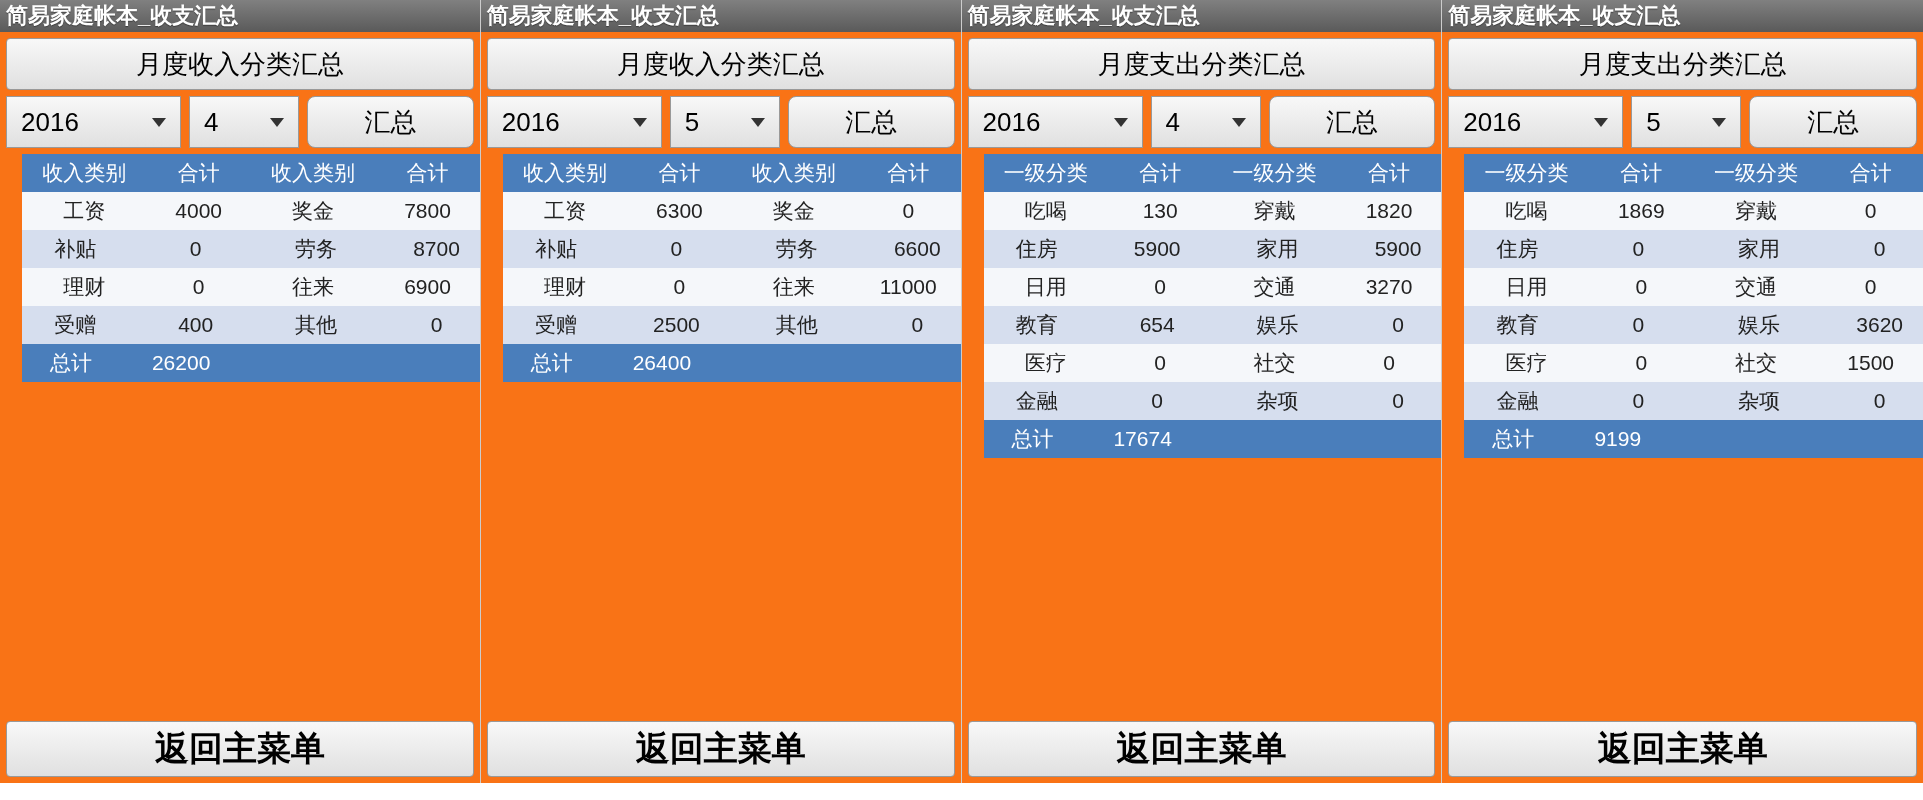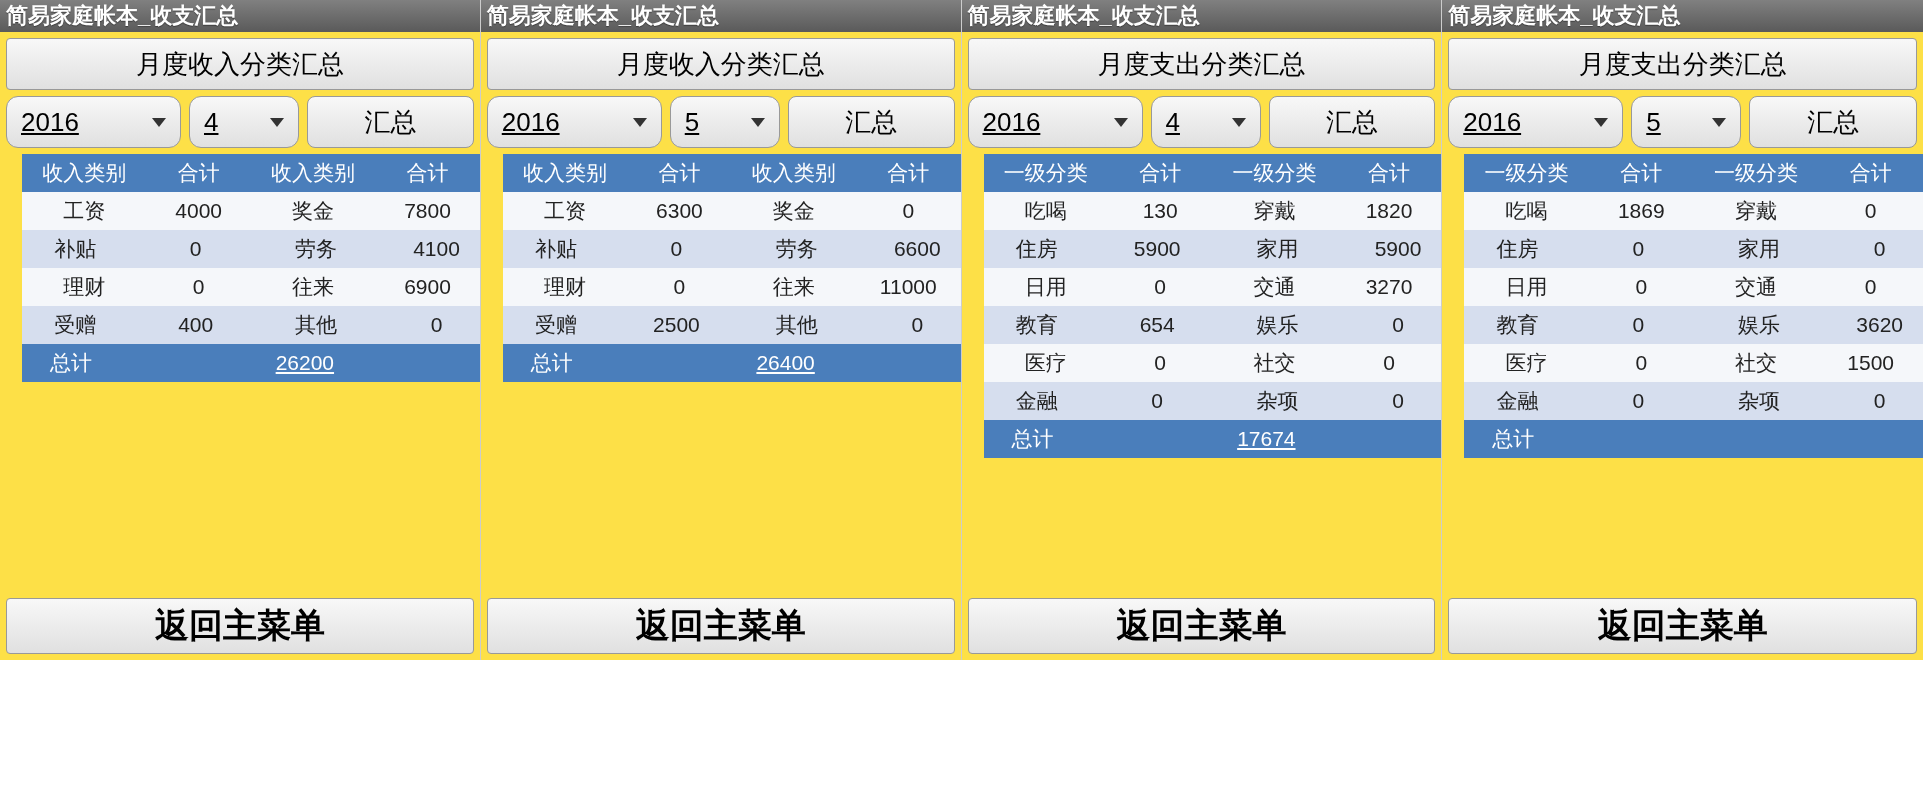--- a/index.html
+++ b/index.html
@@ -9,25 +9,25 @@
     }
     body {
       font-family: Arial, "Microsoft YaHei", sans-serif;
       background: #ffffff;
       display: flex;
       width: 1923px;
       height: 800px;
     }
     .panel {
       width: 480.75px;
-      height: 660px;
+      height: 783px;
       display: flex;
       flex-direction: column;
       border-right: 1px solid #ccc;
-      background: #fde047;
+      background: #f97316;
     }
     .panel:last-child {
       border-right: none;
     }
     .title-bar {
       background: linear-gradient(to bottom, #808080, #5a5a5a);
       color: #ffffff;
       font-size: 22px;
       font-weight: bold;
       padding: 2px 6px;
@@ -49,29 +49,28 @@
       cursor: pointer;
     }
     .ctrl-row {
       display: flex;
       gap: 8px;
       padding: 0 6px 6px 6px;
     }
     .dropdown {
       background: linear-gradient(to bottom, #f8f8f8, #e0e0e0);
       border: 1px solid #999;
-      border-radius: 12px;
+      border-radius: 0;
       height: 52px;
       display: flex;
       align-items: center;
       justify-content: space-between;
       padding: 6px 14px;
       font-size: 26px;
       cursor: pointer;
-      text-decoration: underline;
     }
     .dd-year { flex: 0 0 175px; }
     .dd-month { flex: 0 0 110px; }
     .act-btn {
       flex: 1;
       background: linear-gradient(to bottom, #f8f8f8, #e0e0e0);
       border: 1px solid #999;
       border-radius: 8px;
       height: 52px;
       display: flex;
@@ -107,24 +106,23 @@
     .row.light  { background: #f5f7fa; color: #222; }
     .row.alt    { background: #d6deee; color: #222; gap: 24px; }
     .row.total  { background: #4a7ebb; color: #fff; }
     .cell {
       flex: 1;
       text-align: center;
       text-indent: 10px;
     }
     .row.total .cell.wide {
       flex: 3;
-      text-align: center;
+      text-align: left;
       padding-right: 22px;
       text-indent: 0;
-      text-decoration: underline;
     }
     .row.total .cell.lbl {
       text-align: left;
       padding-left: 28px;
       text-indent: 0;
     }
     .bottom-btn {
       margin: 6px;
       height: 56px;
       background: linear-gradient(to bottom, #f8f8f8, #e0e0e0);
@@ -166,21 +164,21 @@
         <div class="row light">
           <div class="cell">工资</div>
           <div class="cell">4000</div>
           <div class="cell">奖金</div>
           <div class="cell">7800</div>
         </div>
         <div class="row alt">
           <div class="cell">补贴</div>
           <div class="cell">0</div>
           <div class="cell">劳务</div>
-          <div class="cell">4100</div>
+          <div class="cell">8700</div>
         </div>
         <div class="row light">
           <div class="cell">理财</div>
           <div class="cell">0</div>
           <div class="cell">往来</div>
           <div class="cell">6900</div>
         </div>
         <div class="row alt">
           <div class="cell">受赠</div>
           <div class="cell">400</div>
@@ -368,17 +366,18 @@
           <div class="cell">1500</div>
         </div>
         <div class="row alt">
           <div class="cell">金融</div>
           <div class="cell">0</div>
           <div class="cell">杂项</div>
           <div class="cell">0</div>
         </div>
         <div class="row total">
           <div class="cell lbl">总计</div>
+          <div class="cell wide">9199</div>
         </div>
       </div>
     </div>
     <div class="bottom-btn">返回主菜单</div>
   </div>
 
 </body></html>

